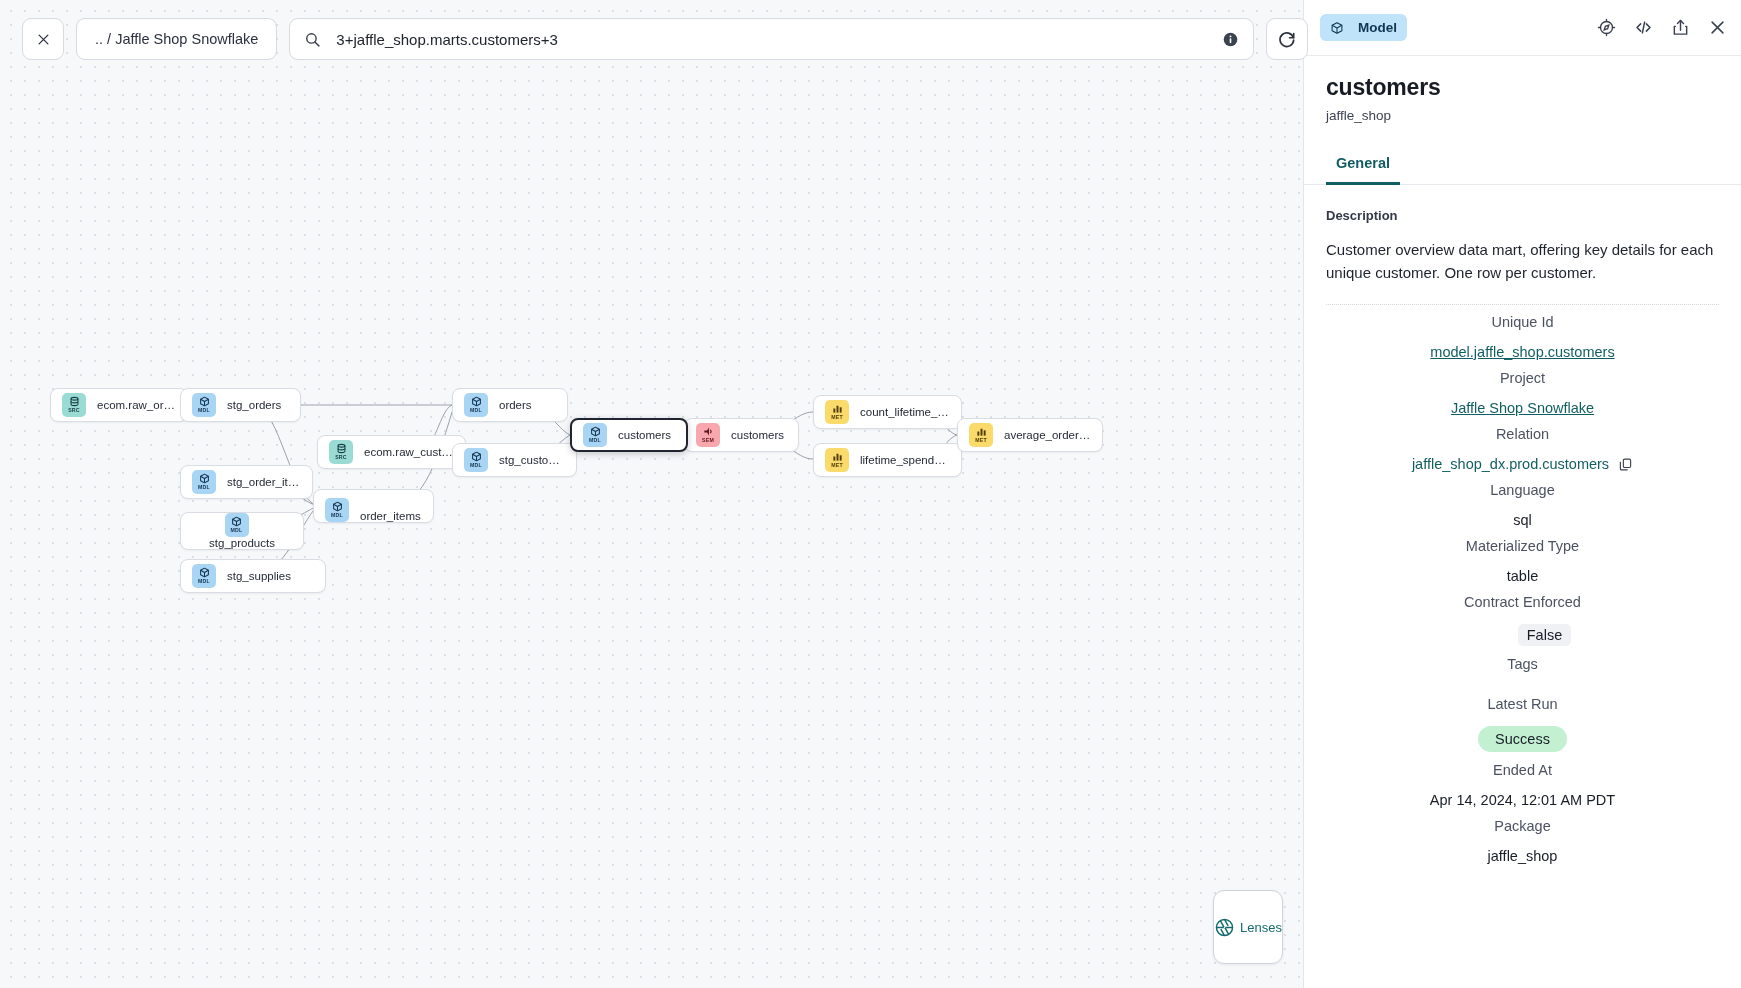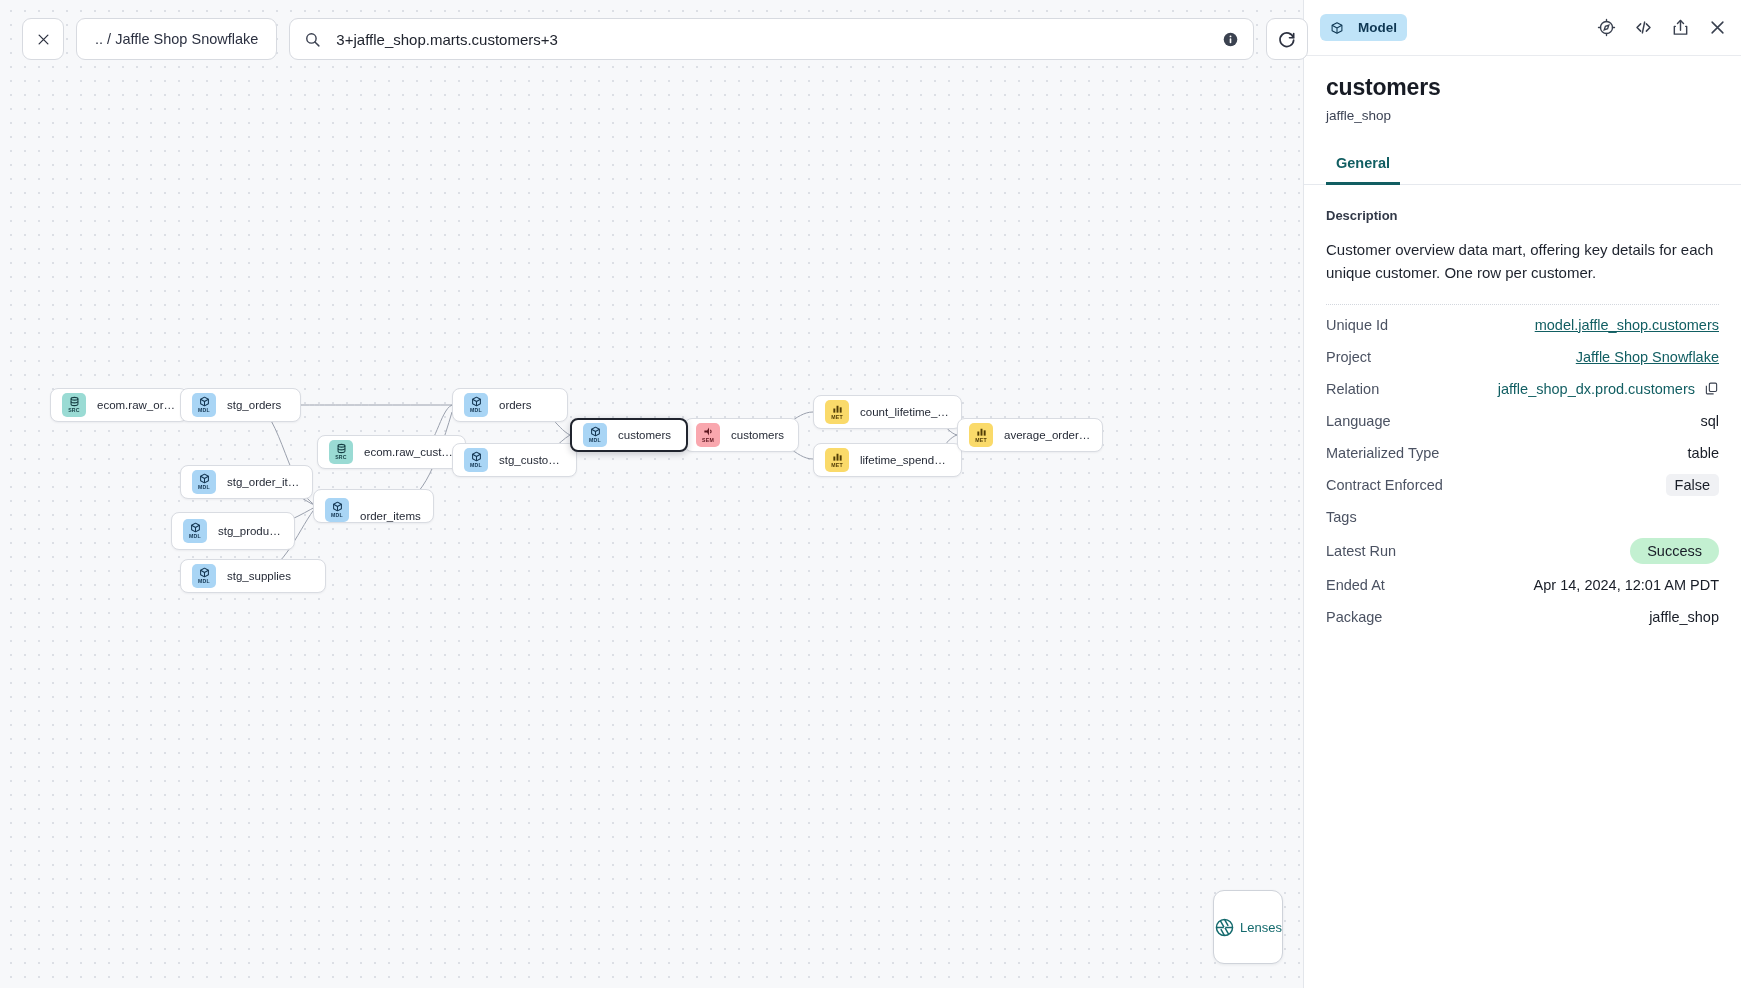--- a/index.html
+++ b/index.html
@@ -177,27 +177,27 @@
     margin-bottom: -1px;
   }
   .tab.active { color: #115e62; font-weight: 600; border-bottom-color: #115e62; }
 
   #panel-body { padding: 23px 22px 0 22px; overflow-y: auto; flex: 1 1 auto; }
   #desc-label { font-size: 13px; font-weight: 700; color: #323948; }
   #desc-text { font-size: 15px; color: #1d222d; line-height: 1.55; margin-top: 15px; }
   .kv-sep { border-top: 1px dotted #d3d7de; margin: 19px 0 4px 0; }
   .kv {
     display: flex; align-items: center; justify-content: space-between;
-    min-height: 32px; padding: 5px 0; gap: 14px;
+    min-height: 32px; padding: 5px 0; gap: 14px; flex-direction: column;
   }
   .kv .k { font-size: 14.5px; color: #4b5262; white-space: nowrap; }
   .kv .v { font-size: 14.5px; color: #181d27; text-align: right; }
   .kv .v.link { color: #115e62; text-decoration: underline; cursor: pointer; }
   .kv .v.mono-link { color: #115e62; cursor: pointer; }
-  .v-wrap { display: flex; align-items: flex-start; gap: 9px; justify-content: flex-end; }
+  .v-wrap { display: flex; align-items: flex-end; gap: 9px; justify-content: flex-end; }
   .copy-ico { width: 15px; height: 15px; color: #3b4250; cursor: pointer; flex: 0 0 auto; }
   .chip-grey {
     background: #f0f1f4; color: #171c26;
     border-radius: 5px; padding: 3px 9px; font-size: 14.5px; margin-left: 44px;
   }
   .chip-green {
     background: #c3f0d1; color: #10492a;
     border-radius: 999px; padding: 5px 17px; font-size: 14px;
   }
 </style>
@@ -251,21 +251,21 @@
         <div class="node" style="left: 180px; top: 465px; width: 133px; height: 34px;">
           <div class="badge mdl">
             <svg viewBox="0 0 24 24" fill="none" stroke="currentColor" stroke-width="2.2" stroke-linejoin="round">
               <path d="M12 2.5 L20.5 7.2 L20.5 16.8 L12 21.5 L3.5 16.8 L3.5 7.2 Z"></path>
               <path d="M3.5 7.2 L12 12 L20.5 7.2 M12 12 L12 21.5"></path>
             </svg>
             <div class="bt">MDL</div>
           </div>
           <div class="nlabel">stg_order_items</div>
         </div>
-        <div class="node" style="left: 171px; top: 512px; width: 124px; height: 38px;">
+        <div class="node" style="left: 180px; top: 512px; width: 124px; height: 38px; flex-direction: column;">
           <div class="badge mdl">
             <svg viewBox="0 0 24 24" fill="none" stroke="currentColor" stroke-width="2.2" stroke-linejoin="round">
               <path d="M12 2.5 L20.5 7.2 L20.5 16.8 L12 21.5 L3.5 16.8 L3.5 7.2 Z"></path>
               <path d="M3.5 7.2 L12 12 L20.5 7.2 M12 12 L12 21.5"></path>
             </svg>
             <div class="bt">MDL</div>
           </div>
           <div class="nlabel">stg_products</div>
         </div>
         <div class="node" style="left: 180px; top: 559px; width: 146px; height: 34px;">

